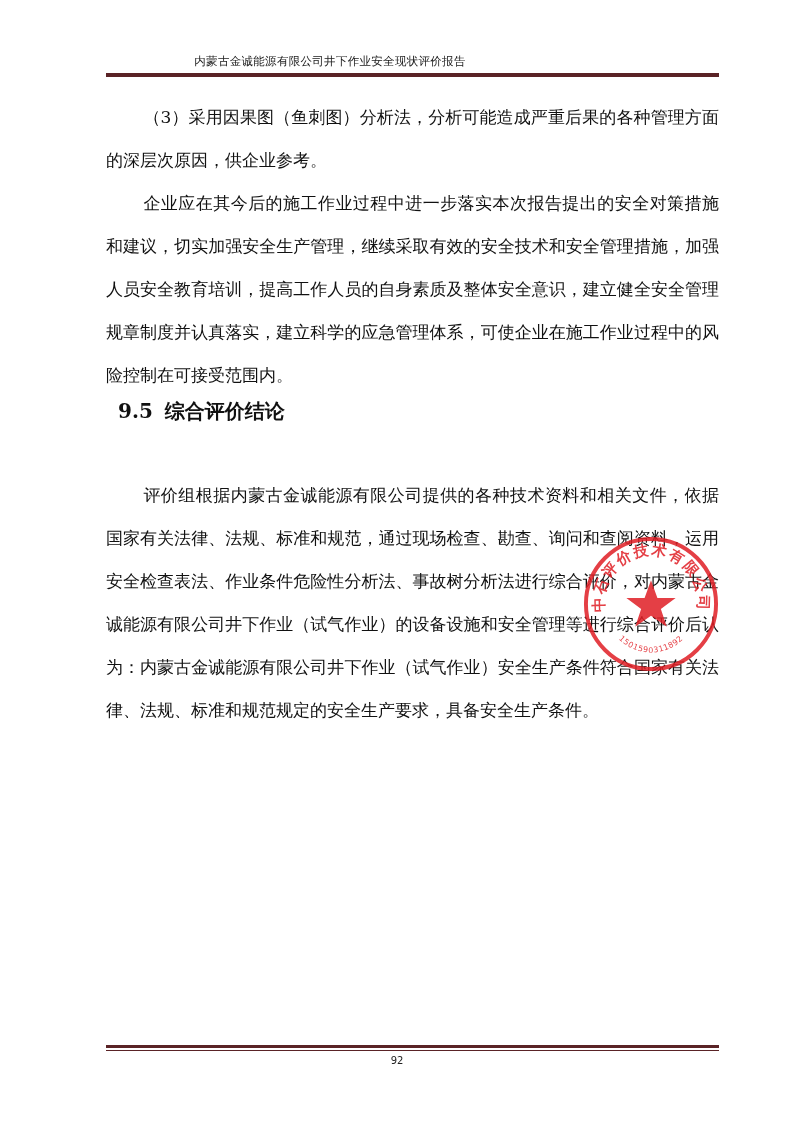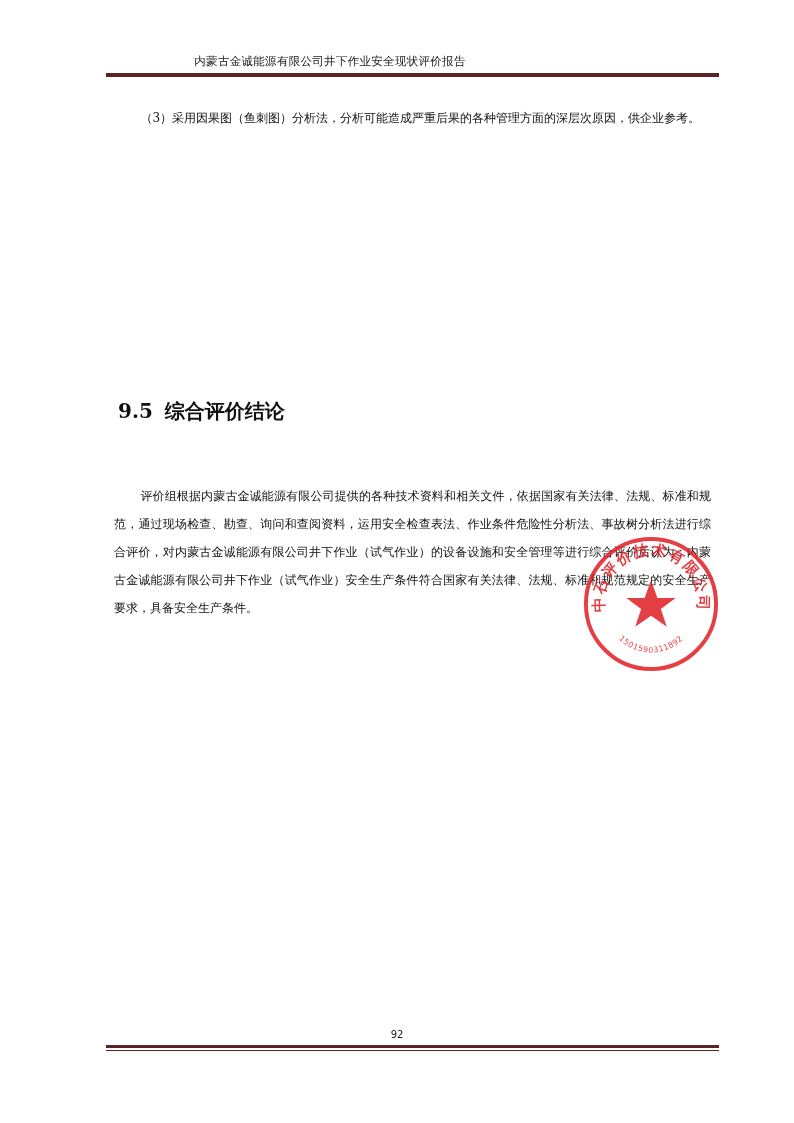--- a/index.html
+++ b/index.html
@@ -2,40 +2,41 @@
 <html><head>
 <meta charset="utf-8">
 <style>
   html, body { margin: 0; padding: 0; background: #ffffff; }
   body { width: 794px; height: 1123px; position: relative; overflow: hidden;
          font-family: "DejaVu Serif", "Liberation Serif", serif; color: #111; }
   .header-title { position: absolute; top: 54px; left: 0; width: 660px; text-align: center;
          font-family: Liberation Serif, serif; font-size: 11.5px; color: #1a1a1a; letter-spacing: 0.3px; }
   .header-rule { position: absolute; top: 73px; left: 106px; width: 613px; height: 4px; background: #5a2326; }
   .content { position: absolute; left: 106px; top: 96px; width: 613px; }
-  .para { font-size: 12px; line-height: 28px; margin: 8px; text-align: justify; text-align-last: left; }
+  .para { font-size: 17px; line-height: 43px; margin: 0; text-align: justify; text-align-last: left; }
   .indent { text-indent: 2.2em; }
   .heading { position: absolute; left: 106px; top: 386px; font-size: 20px; font-weight: bold; margin: 12px;
              font-family: "DejaVu Serif", "Liberation Serif", serif; }
   .heading .num { margin-right: 12px; }
   .conclusion { position: absolute; left: 106px; top: 474px; width: 613px; }
   .footer-rule-thick { position: absolute; top: 1045px; left: 106px; width: 613px; height: 3px; background: #5a2326; }
   .footer-rule-thin { position: absolute; top: 1050px; left: 106px; width: 613px; height: 1px; background: #5a2326; }
-  .page-number { position: absolute; top: 1029px; left: 0; width: 794px; text-align: center;
+  .page-number { position: absolute; top: 1055px; left: 0; width: 794px; text-align: center;
          font-family: "DejaVu Sans", "Liberation Sans", sans-serif; font-size: 10px; color: #222; }
   .stamp { position: absolute; left: 582px; top: 535px; width: 138px; height: 138px; pointer-events: none; opacity: 0.85; }
 </style>
 </head>
 <body>
 
 <div class="header-title">内蒙古金诚能源有限公司井下作业安全现状评价报告</div>
 <div class="header-rule"></div>
 
 <div class="content">
   <p class="para indent">（3）采用因果图（鱼刺图）分析法，分析可能造成严重后果的各种管理方面的深层次原因，供企业参考。</p>
+  <p class="para indent">企业应在其今后的施工作业过程中进一步落实本次报告提出的安全对策措施和建议，切实加强安全生产管理，继续采取有效的安全技术和安全管理措施，加强人员安全教育培训，提高工作人员的自身素质及整体安全意识，建立健全安全管理规章制度并认真落实，建立科学的应急管理体系，可使企业在施工作业过程中的风险控制在可接受范围内。</p>
 </div>
 
 <h2 class="heading">
   <span class="num">9.5</span><span>综合评价结论</span>
 </h2>
 
 <div class="conclusion">
   <p class="para indent">评价组根据内蒙古金诚能源有限公司提供的各种技术资料和相关文件，依据国家有关法律、法规、标准和规范，通过现场检查、勘查、询问和查阅资料，运用安全检查表法、作业条件危险性分析法、事故树分析法进行综合评价，对内蒙古金诚能源有限公司井下作业（试气作业）的设备设施和安全管理等进行综合评价后认为：内蒙古金诚能源有限公司井下作业（试气作业）安全生产条件符合国家有关法律、法规、标准和规范规定的安全生产要求，具备安全生产条件。</p>
 </div>
 

